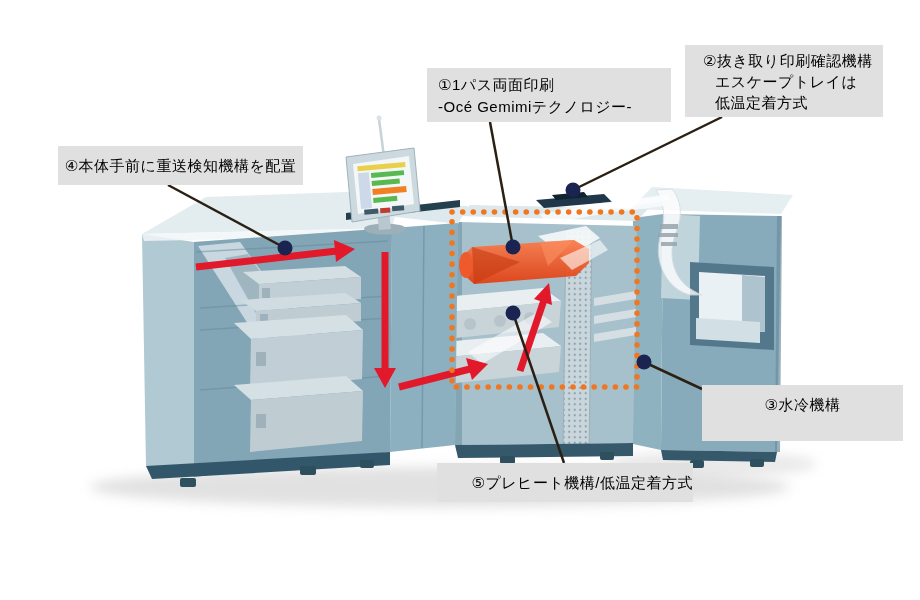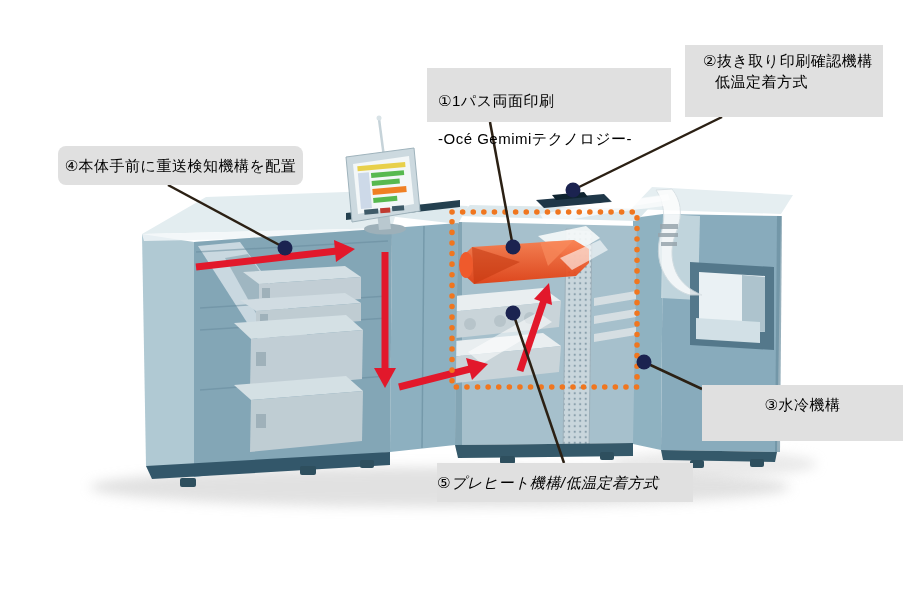--- a/index.html
+++ b/index.html
@@ -7,26 +7,26 @@
     position:relative;width:920px;height:600px;background:#ffffff;overflow:hidden;
     font-family:"Liberation Sans","DejaVu Sans",sans-serif;
   }
   .illust{position:absolute;left:0;top:0;}
   .callout{
     position:absolute;background:#e0e0e0;color:#000000;font-size:15px;
     box-sizing:border-box;letter-spacing:.5px;line-height:21px;
   }
   .callout .line{white-space:nowrap;}
   .box1{left:427px;top:68px;width:244px;height:54px;padding:6px 0 0 11px;}
-  .box1 .line{line-height:22px;margin-top:16px;}
+  .box1 .line{line-height:22px;}
   .box2{left:685px;top:45px;width:198px;height:72px;padding:5px 0 0 18px;}
   .box2 .indent{margin-left:12px;}
   .box3{left:702px;top:385px;width:201px;height:56px;text-align:center;line-height:40px;}
-  .box4{left:58px;top:146px;width:245px;height:39px;text-align:center;line-height:39px;border-radius:8px;}
-  .box5{left:437px;top:463px;width:256px;height:39px;text-align:left;line-height:39px;font-style:italic;}
+  .box4{left:58px;top:146px;width:245px;height:39px;text-align:center;line-height:39px;}
+  .box5{left:437px;top:463px;width:256px;height:39px;text-align:right;line-height:39px;}
 </style>
 </head>
 <body>
 
 <div class="canvas">
 
   <svg class="illust" width="920" height="600" viewBox="0 0 920 600">
     <defs>
       <linearGradient id="cylGrad" x1="0" y1="0" x2="0" y2="1">
         <stop offset="0" stop-color="#f97a48"></stop>
@@ -213,20 +213,21 @@
     </g>
   </svg>
 
   <div class="callout box1">
     <div class="line">①1パス両面印刷</div>
     <div class="line">-Océ Gemimiテクノロジー-</div>
   </div>
 
   <div class="callout box2">
     <div class="line">②抜き取り印刷確認機構</div>
+    <div class="line indent">エスケープトレイは</div>
     <div class="line indent">低温定着方式</div>
   </div>
 
   <div class="callout box3">
     <span class="line">③水冷機構</span>
   </div>
 
   <div class="callout box4">
     <span class="line">④本体手前に重送検知機構を配置</span>
   </div>

